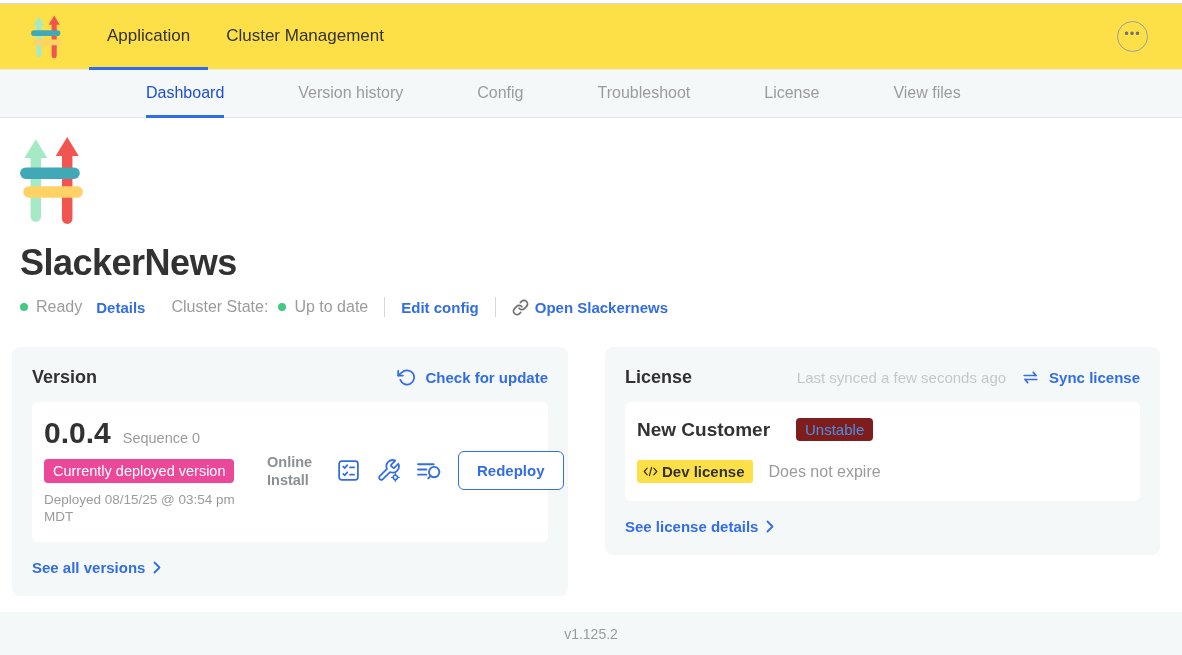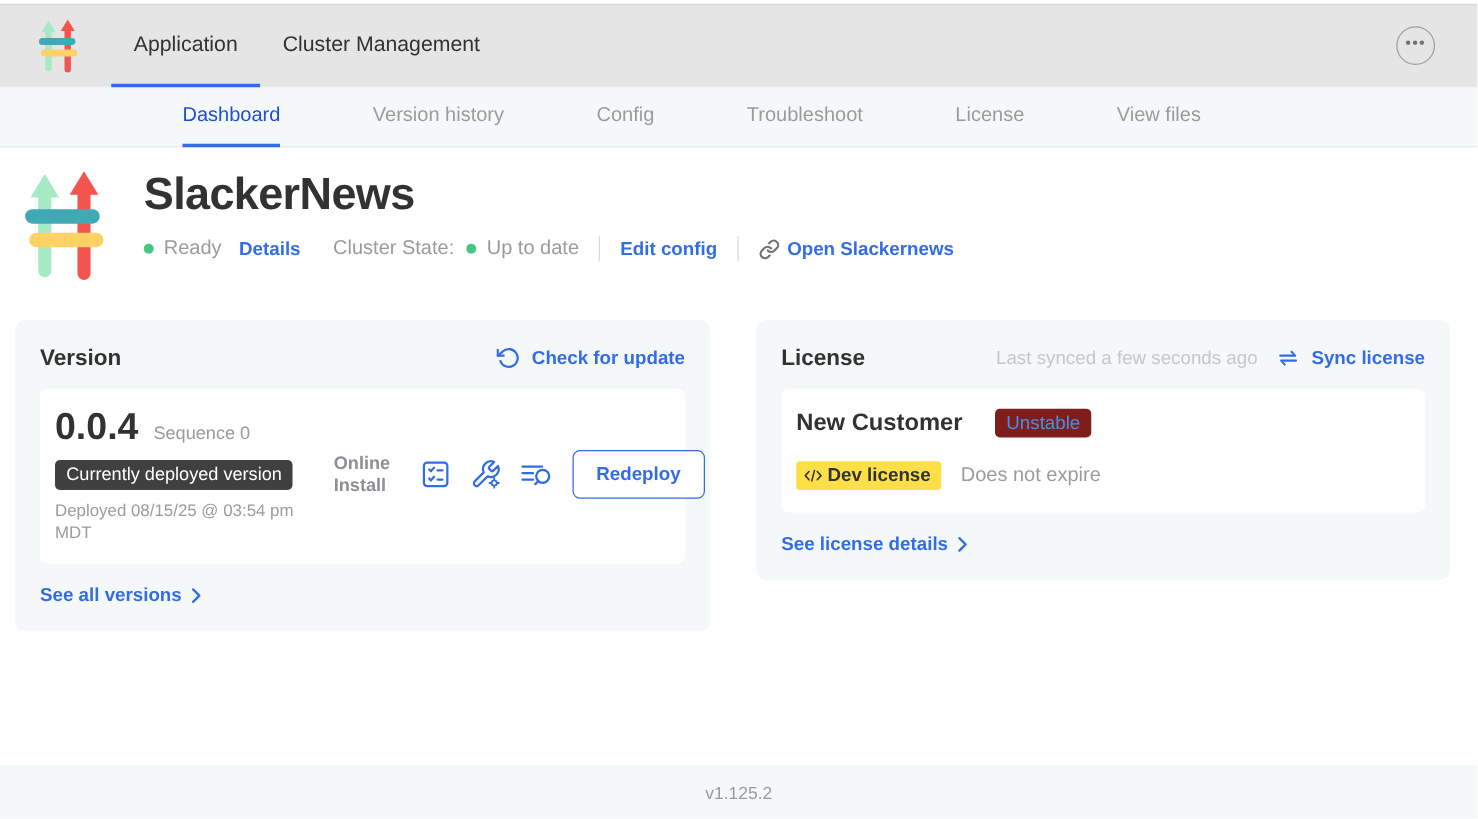--- a/index.html
+++ b/index.html
@@ -10,21 +10,21 @@
     color: #323232;
     display: flex;
     flex-direction: column;
   }
   .top-strip { height: 3px; background: #ffffff; }
   .top-line { height: 1px; background: #d6d6d6; }
 
   
   .header {
     height: 66px;
-    background: #e5e5e5;
+    background: #fde047;
     border-bottom: 1px solid #e8eaec;
     display: flex;
     align-items: stretch;
     padding-left: 30px;
   }
   .header-logo { align-self: center; margin-right: 26px; display: flex; }
   .header-tab {
     display: flex; align-items: center;
     padding: 0 18px;
     font-size: 17px;
@@ -58,21 +58,21 @@
     font-size: 16px;
     color: #9b9b9b;
     cursor: pointer;
     border-bottom: 3px solid transparent;
     margin-bottom: -1px;
   }
   .subnav-tab.active { color: #1d4ed8; border-bottom-color: #326de6; }
 
   
   .main { flex: 1; background: #fff; }
-  .app-header { display: flex; padding: 16px 0 0 20px; gap: 32px; }
+  .app-header { display: flex; padding: 16px 0 0 20px; gap: 16px; flex-direction: column; }
   .app-logo { flex: 0 0 auto; display: flex; padding-top: 2px; }
   .app-title { font-size: 36px; font-weight: 700; color: #323232; letter-spacing: -0.5px; }
   .status-row {
     display: flex; align-items: center;
     margin-top: 13px;
     font-size: 16px; color: #9b9b9b;
   }
   .dot { width: 8px; height: 8px; border-radius: 50%; background: #44c885; margin-right: 8px; flex: 0 0 auto; }
   .blue-link {
     color: #326de6; 
@@ -94,21 +94,21 @@
   .inner-card { background: #fff; border-radius: 6px; margin-top: 14px; }
 
   
   .version-inner { padding: 14px 12px 16px 12px; display: flex; align-items: center; }
   .version-left { width: 215px; flex: 0 0 auto; }
   .version-line { display: flex; align-items: baseline; gap: 12px; }
   .version-number { font-size: 30px; font-weight: 700; color: #323232; }
   .sequence { font-size: 14.5px; color: #9b9b9b; }
   .deployed-badge {
     display: inline-block; margin-top: 9px;
-    background: #404040; color: #fff;
+    background: #ec4899; color: #fff;
     font-size: 14.5px; padding: 4px 9px; border-radius: 4px;
   }
   .deployed-at { margin-top: 9px; font-size: 13.5px; color: #9b9b9b; width: 200px; line-height: 1.25; }
   .version-actions { display: flex; align-items: center; gap: 15px; margin-left: 8px; }
   .install-type { width: 54px; font-size: 14.5px; font-weight: 600; color: #8a9094; line-height: 1.25; }
   .action-icon { display: flex; cursor: pointer; }
   .redeploy-btn {
     background: #fff; border: 1px solid #326de6; border-radius: 6px;
     color: #326de6; font-weight: 700; font-size: 15px;
     padding: 10px 18px; cursor: pointer; font-family: inherit;

